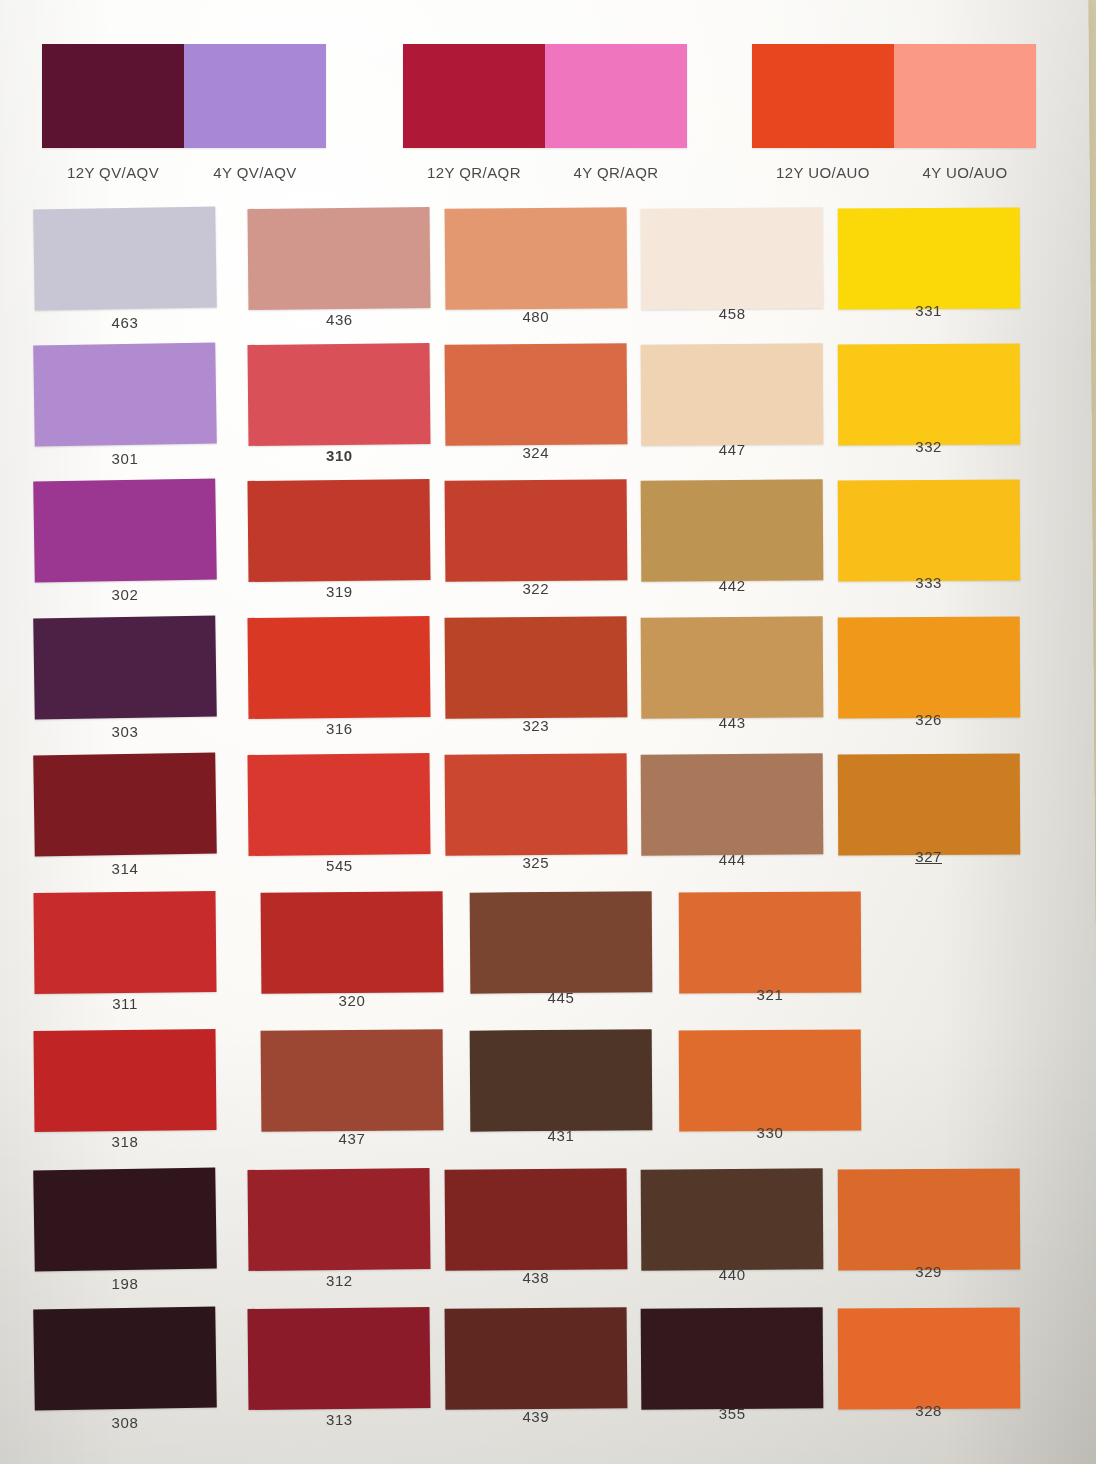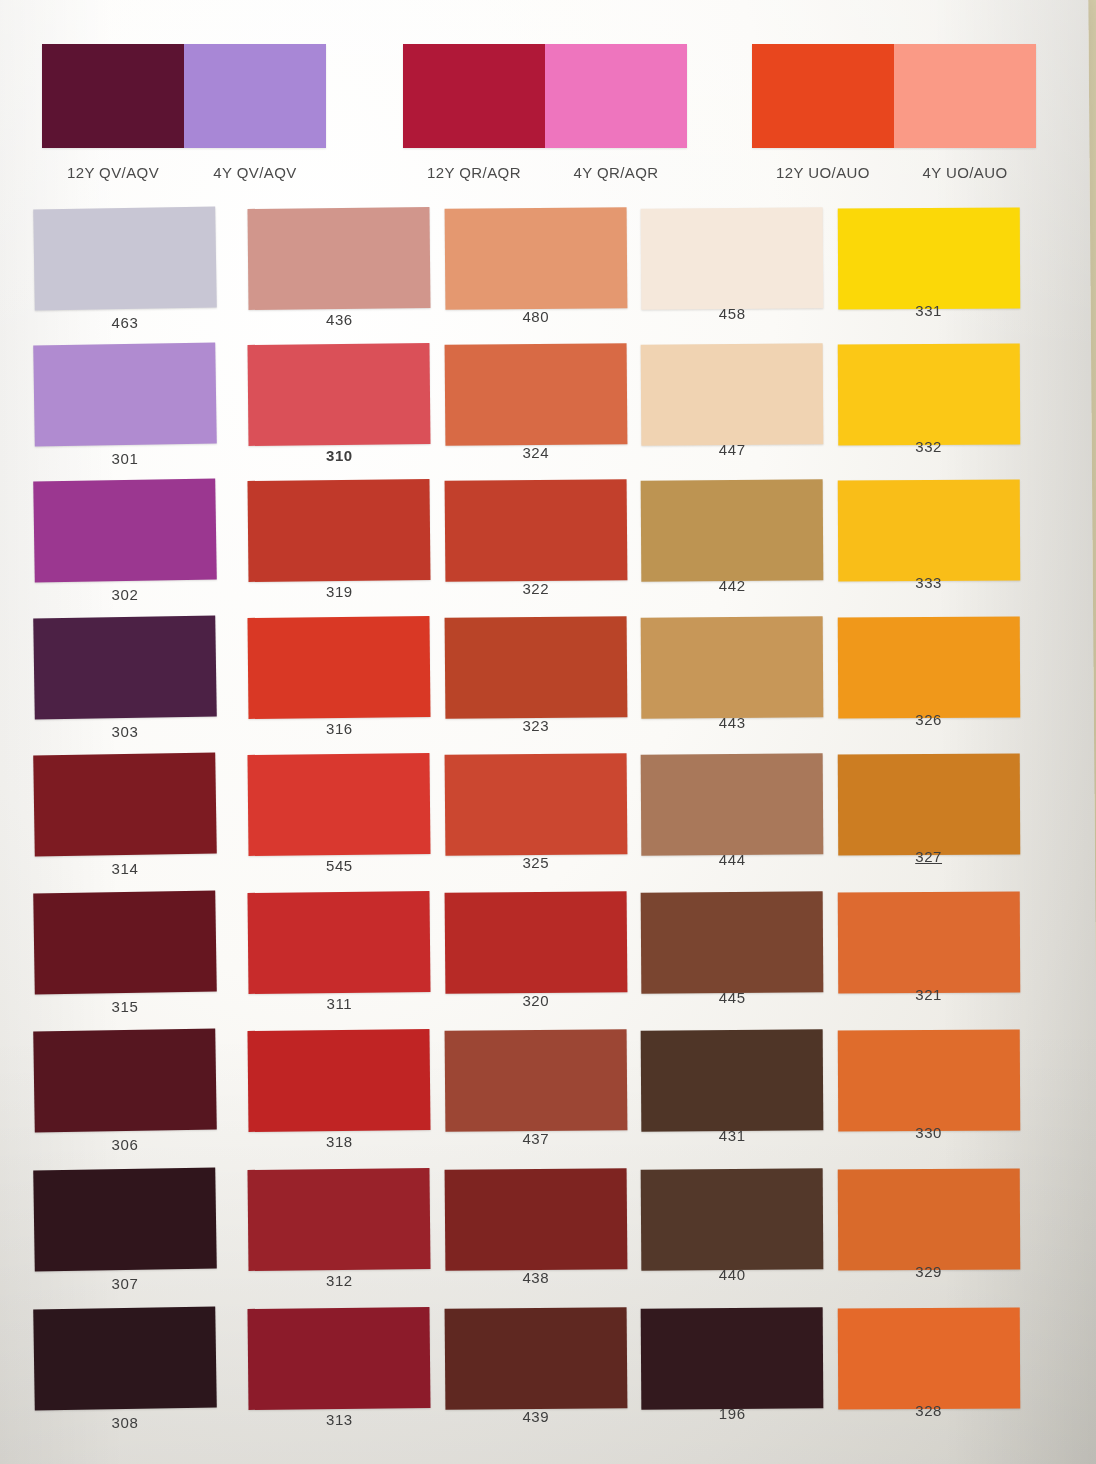--- a/index.html
+++ b/index.html
@@ -279,66 +279,58 @@
             <div class="swatch" style="background: rgb(169, 120, 90); transform: rotate(-0.4deg);"></div>
             <div class="code" style="top: 97px;">444</div>
           </div>
           <div class="cell">
             <div class="swatch" style="background: rgb(204, 125, 34); transform: rotate(-0.3deg);"></div>
             <div class="code" style="top: 94px; text-decoration: underline;">327</div>
           </div>
         </div>
         <div class="grid-row" style="margin-top: 2px;">
           <div class="cell">
-            <div class="swatch" style="background: rgb(102, 22, 32); transform: rotate(-0.9deg);"></div>
-            <div class="code" style="top: 106px;">315</div>
-          </div>
-          <div class="cell">
             <div class="swatch" style="background: rgb(199, 43, 43); transform: rotate(-0.6deg);"></div>
             <div class="code" style="top: 103px;">311</div>
           </div>
           <div class="cell">
             <div class="swatch" style="background: rgb(183, 42, 38); transform: rotate(-0.5deg);"></div>
             <div class="code" style="top: 100px;">320</div>
           </div>
           <div class="cell">
             <div class="swatch" style="background: rgb(122, 69, 48); transform: rotate(-0.4deg);"></div>
             <div class="code" style="top: 97px;">445</div>
           </div>
           <div class="cell">
             <div class="swatch" style="background: rgb(221, 106, 48); transform: rotate(-0.3deg);"></div>
             <div class="code" style="top: 94px;">321</div>
           </div>
         </div>
         <div class="grid-row" style="margin-top: 2px;">
           <div class="cell">
-            <div class="swatch" style="background: rgb(86, 22, 32); transform: rotate(-0.9deg);"></div>
-            <div class="code" style="top: 106px;">306</div>
-          </div>
-          <div class="cell">
             <div class="swatch" style="background: rgb(192, 36, 36); transform: rotate(-0.6deg);"></div>
             <div class="code" style="top: 103px;">318</div>
           </div>
           <div class="cell">
             <div class="swatch" style="background: rgb(156, 70, 52); transform: rotate(-0.5deg);"></div>
             <div class="code" style="top: 100px;">437</div>
           </div>
           <div class="cell">
             <div class="swatch" style="background: rgb(79, 53, 39); transform: rotate(-0.4deg);"></div>
             <div class="code" style="top: 97px;">431</div>
           </div>
           <div class="cell">
             <div class="swatch gloss" style="background: rgb(223, 108, 44); transform: rotate(-0.3deg);"></div>
             <div class="code" style="top: 94px;">330</div>
           </div>
         </div>
         <div class="grid-row" style="margin-top: 3px;">
           <div class="cell">
             <div class="swatch" style="background: rgb(48, 21, 28); transform: rotate(-0.9deg);"></div>
-            <div class="code" style="top: 106px;">307</div>
+            <div class="code" style="top: 106px;">198</div>
           </div>
           <div class="cell">
             <div class="swatch" style="background: rgb(153, 34, 42); transform: rotate(-0.6deg);"></div>
             <div class="code" style="top: 103px;">312</div>
           </div>
           <div class="cell">
             <div class="swatch" style="background: rgb(126, 36, 33); transform: rotate(-0.5deg);"></div>
             <div class="code" style="top: 100px;">438</div>
           </div>
           <div class="cell">
@@ -358,21 +350,21 @@
           <div class="cell">
             <div class="swatch" style="background: rgb(140, 27, 42); transform: rotate(-0.6deg);"></div>
             <div class="code" style="top: 103px;">313</div>
           </div>
           <div class="cell">
             <div class="swatch" style="background: rgb(95, 40, 33); transform: rotate(-0.5deg);"></div>
             <div class="code" style="top: 100px;">439</div>
           </div>
           <div class="cell">
             <div class="swatch" style="background: rgb(51, 25, 30); transform: rotate(-0.4deg);"></div>
-            <div class="code" style="top: 97px;">196</div>
+            <div class="code" style="top: 97px;">355</div>
           </div>
           <div class="cell">
             <div class="swatch gloss" style="background: rgb(228, 105, 42); transform: rotate(-0.3deg);"></div>
             <div class="code" style="top: 94px;">328</div>
           </div>
         </div>
       </div>
 
   </div>
 </div>

